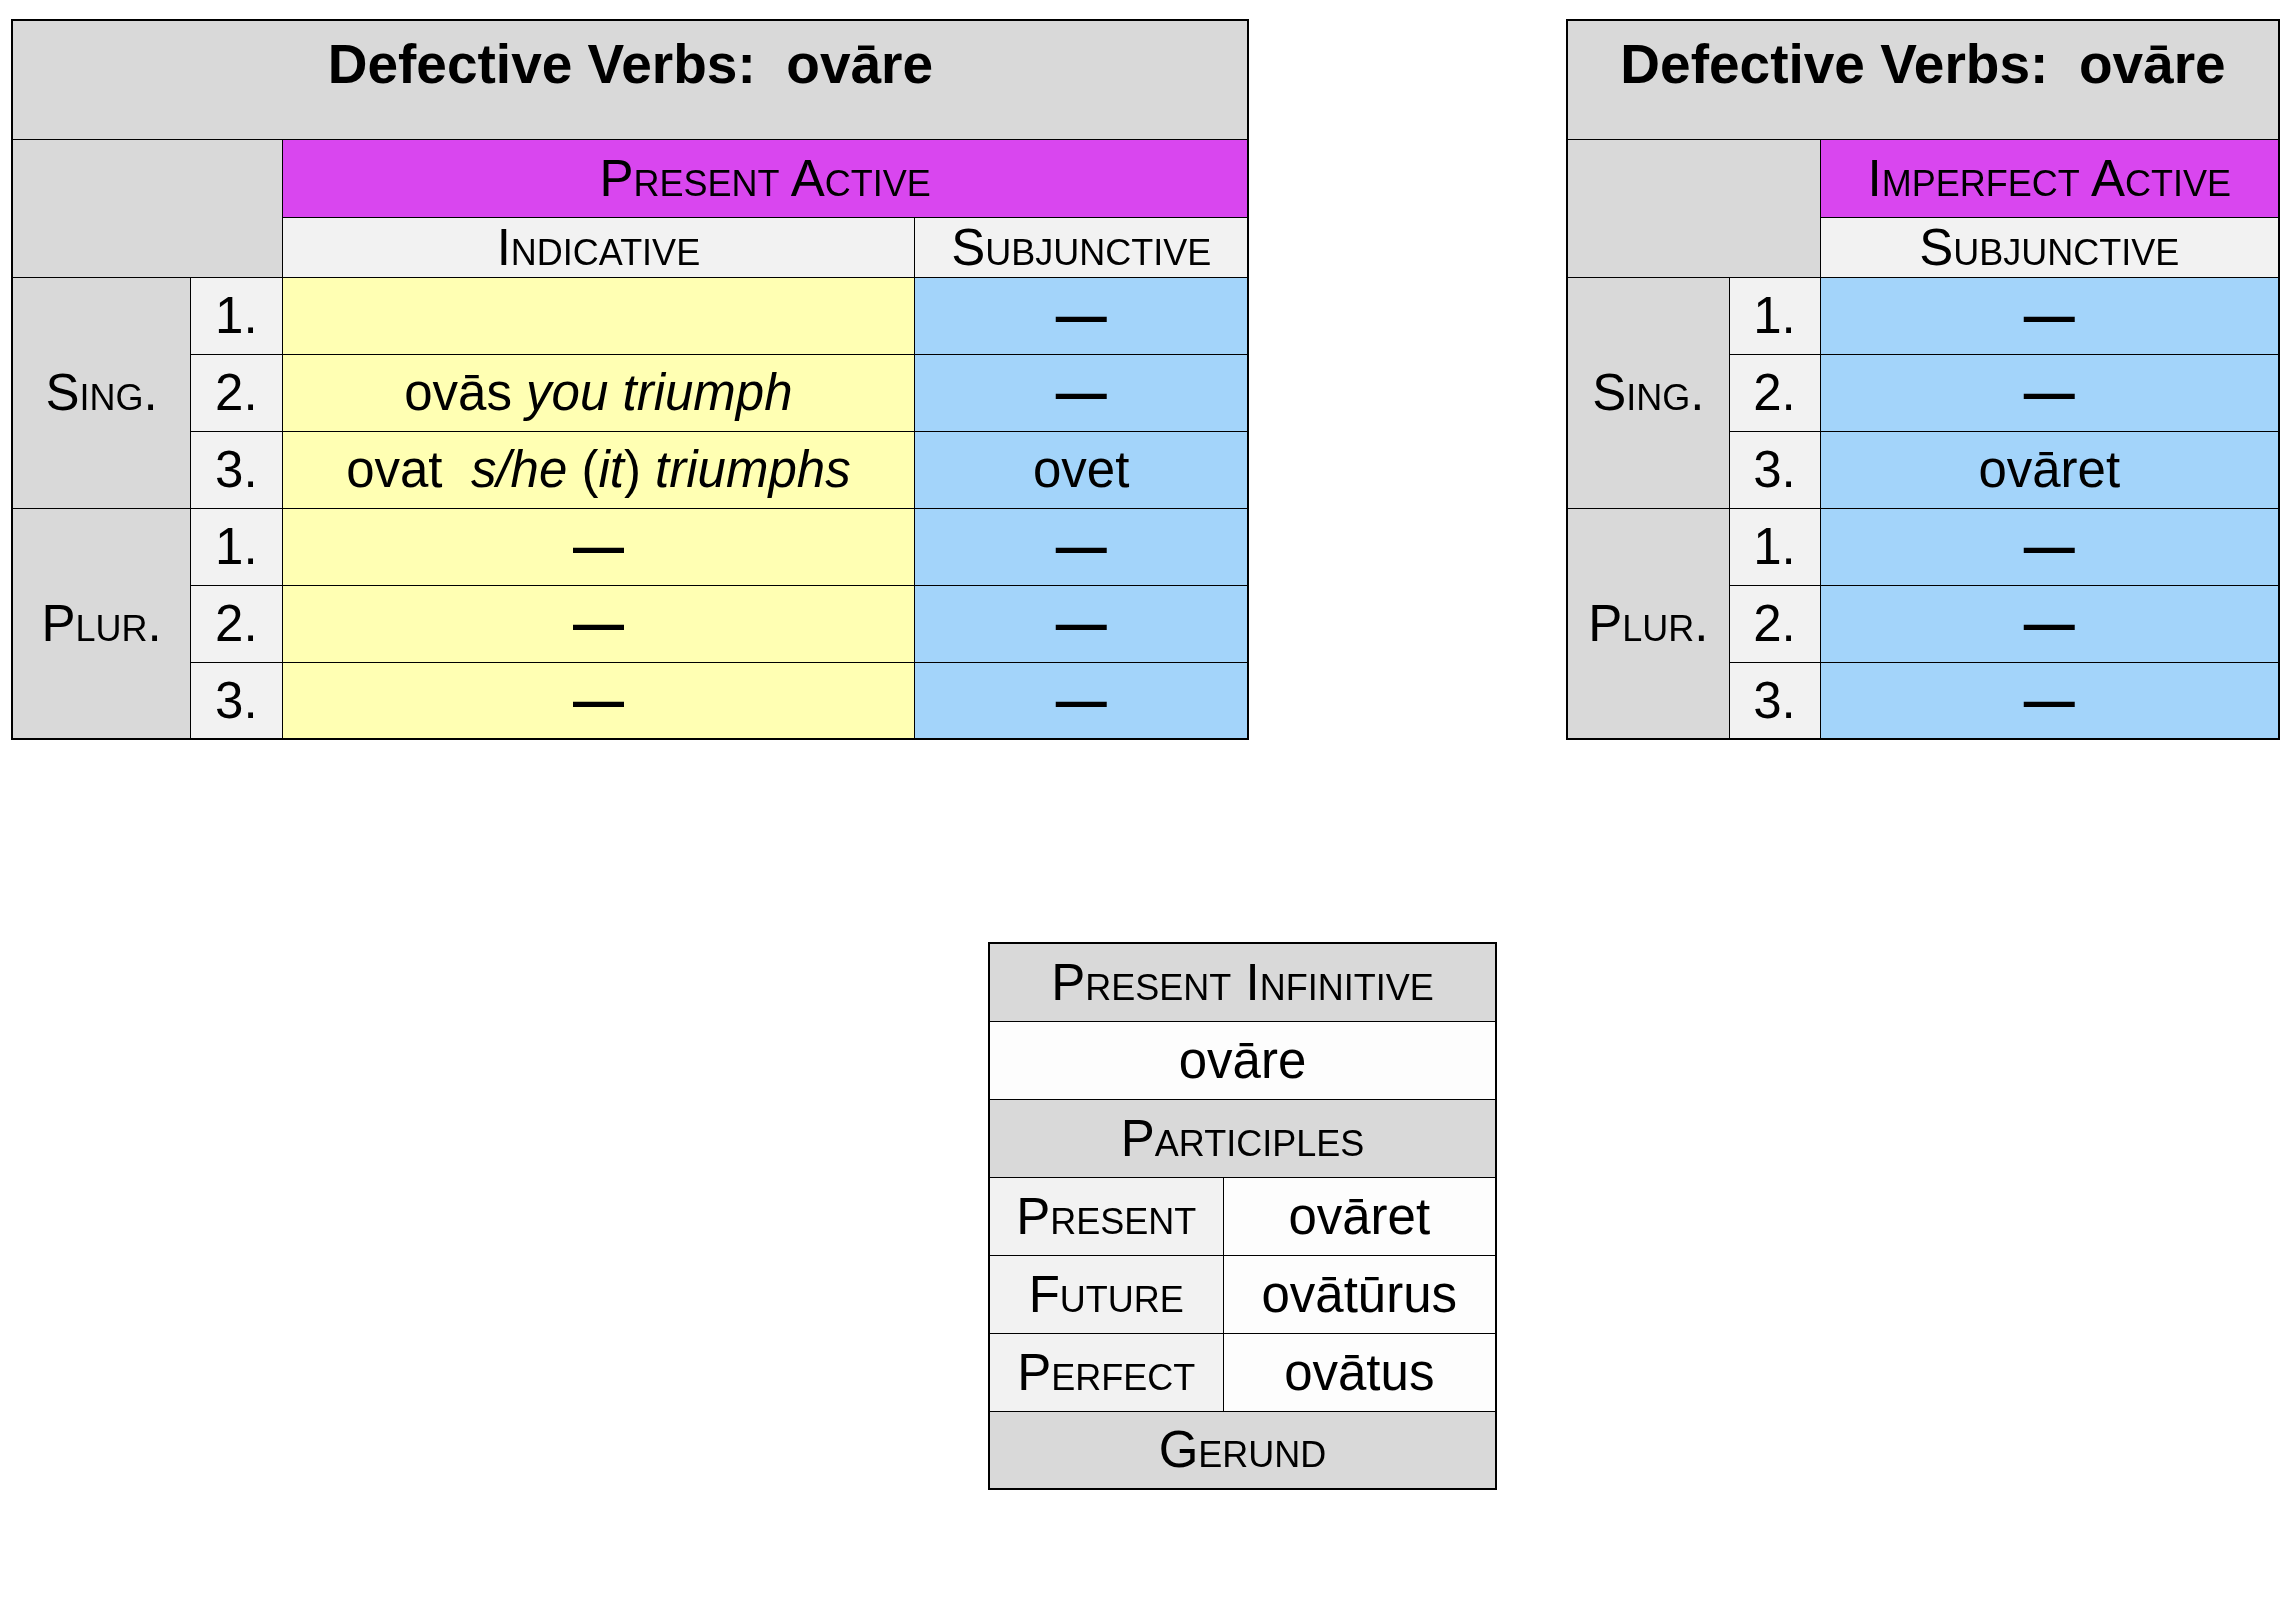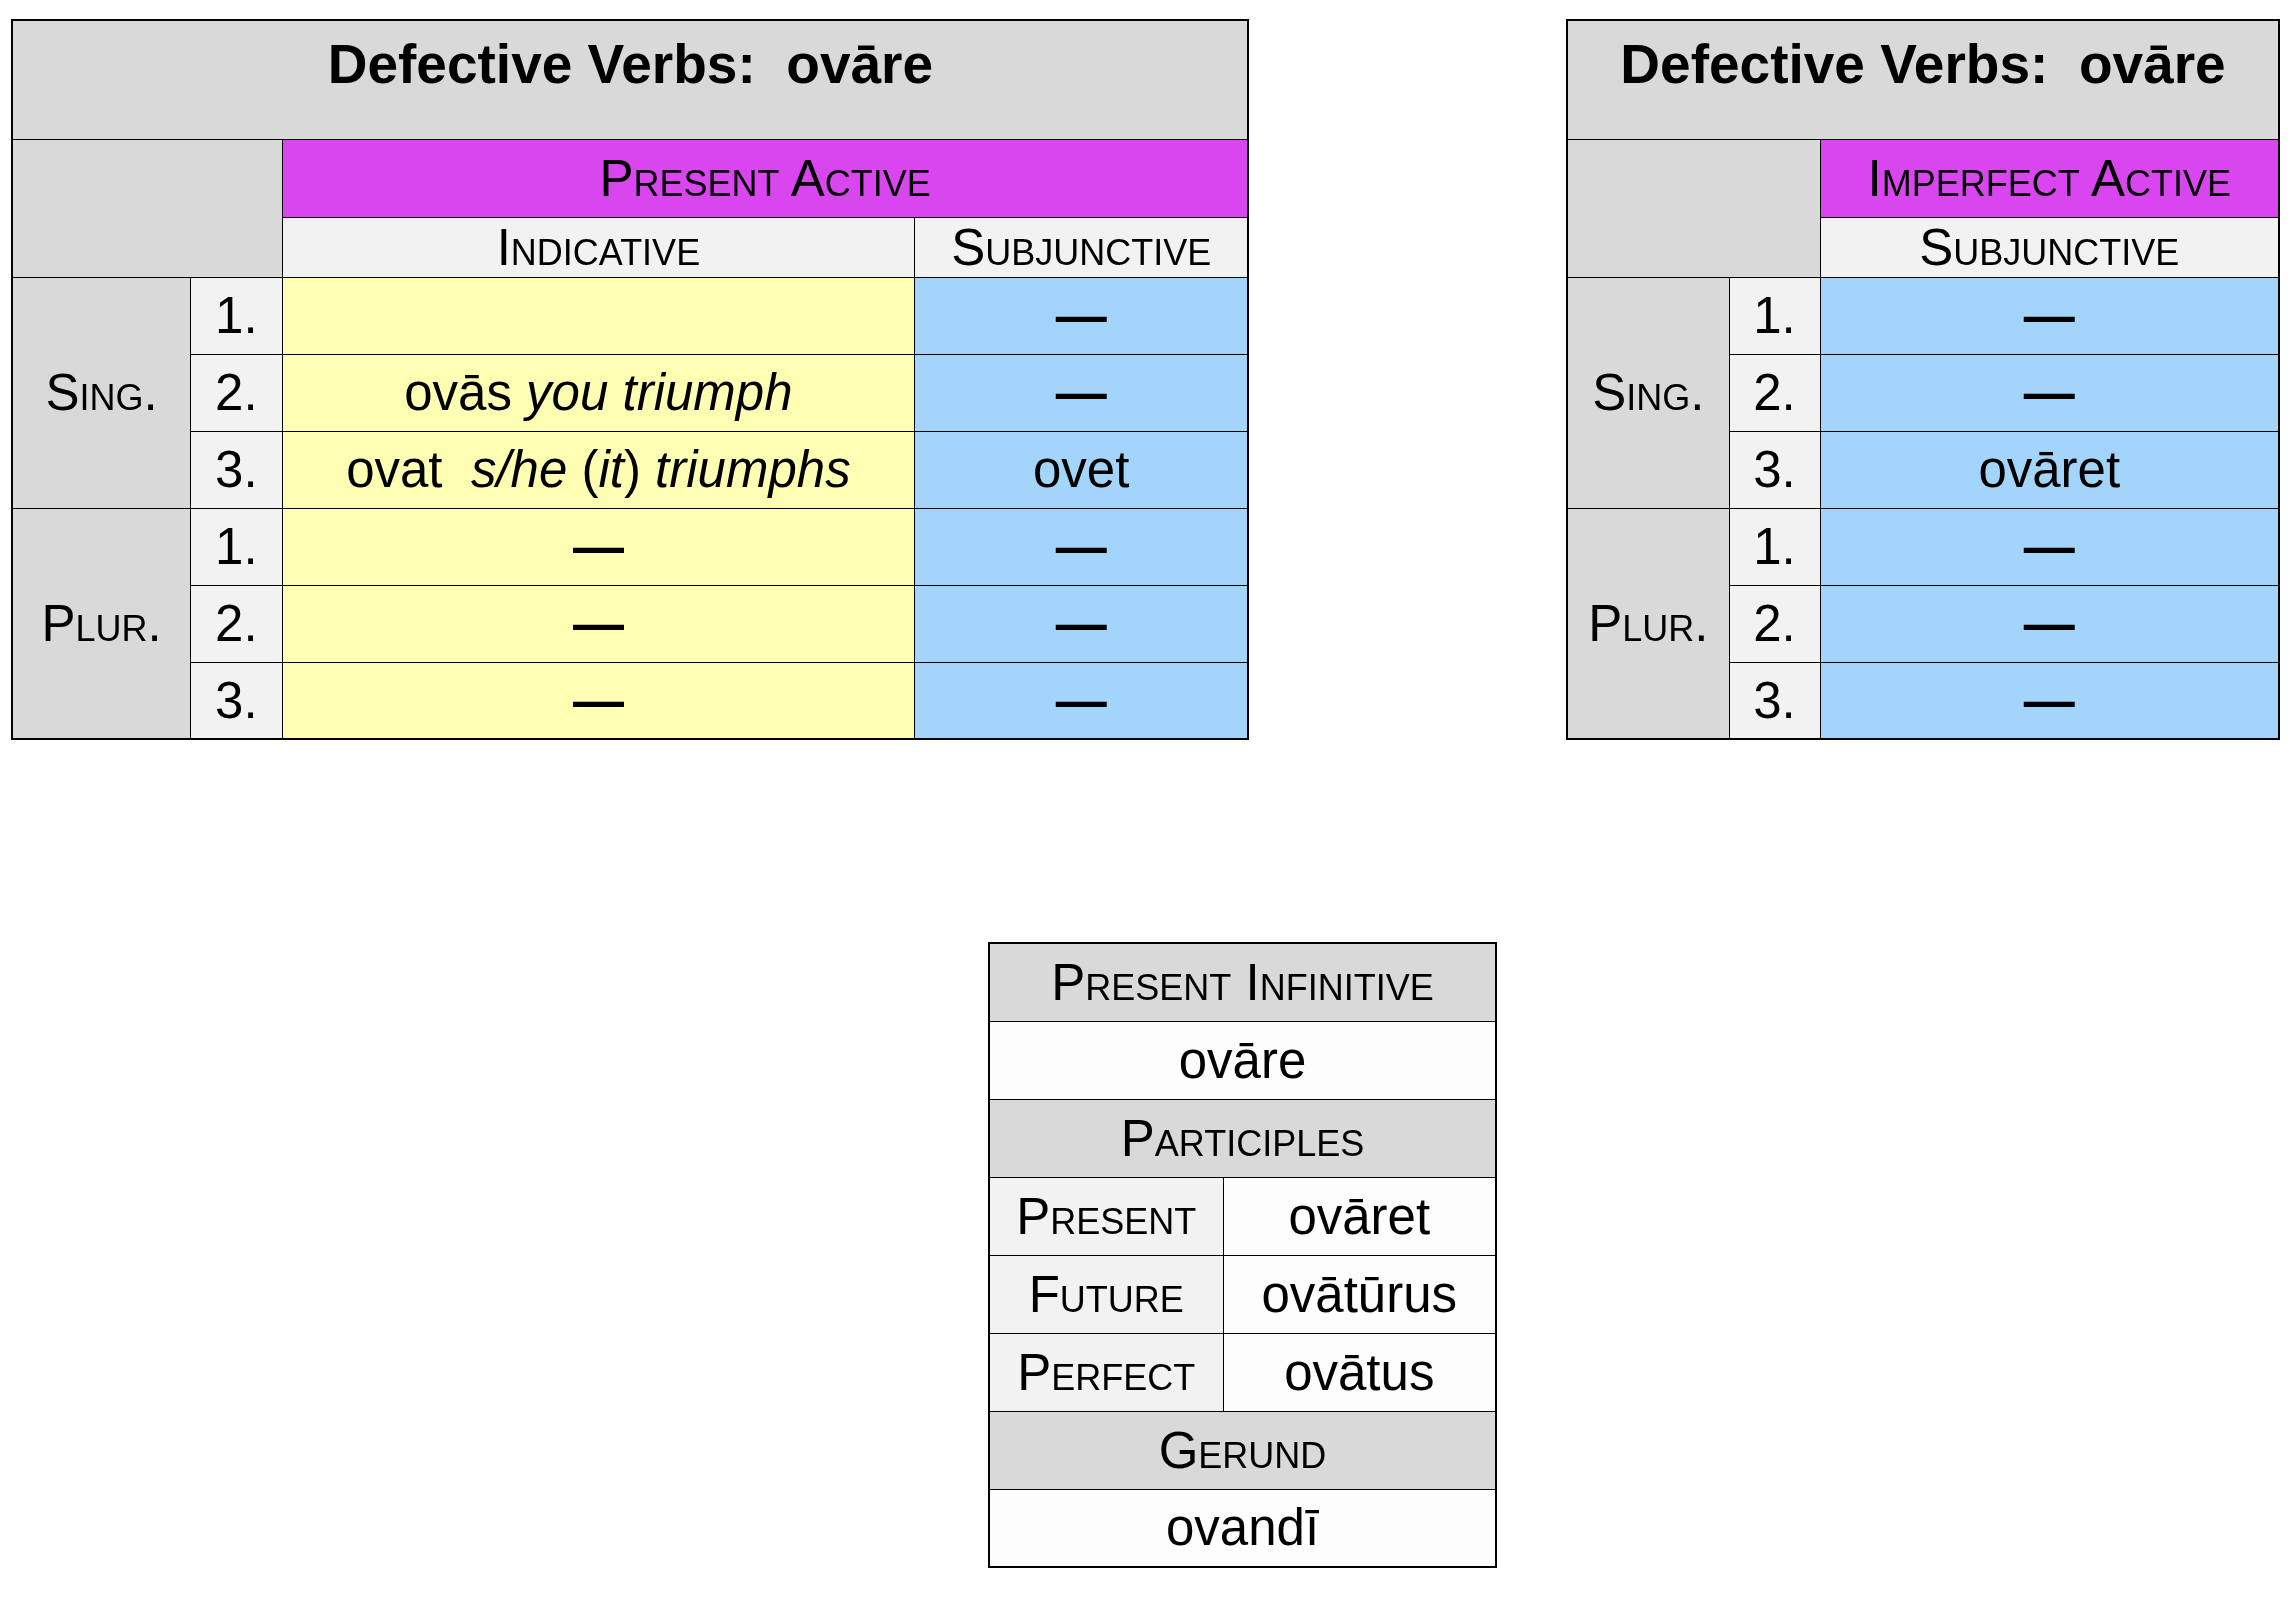--- a/index.html
+++ b/index.html
@@ -190,20 +190,17 @@
       <td class="c-plabel">Future</td>
       <td class="c-nfval">ovātūrus</td>
     </tr>
     <tr class="r-nf">
       <td class="c-plabel">Perfect</td>
       <td class="c-nfval">ovātus</td>
     </tr>
     <tr class="r-nf">
       <td colspan="2" class="c-nfhead">Gerund</td>
     </tr>
-    <tr class="r-nf">
-      <td colspan="2" class="c-nfval">ovandī</td>
-    </tr>
   </tbody>
     </table>
 
 </div>
 
 
 </body></html>

